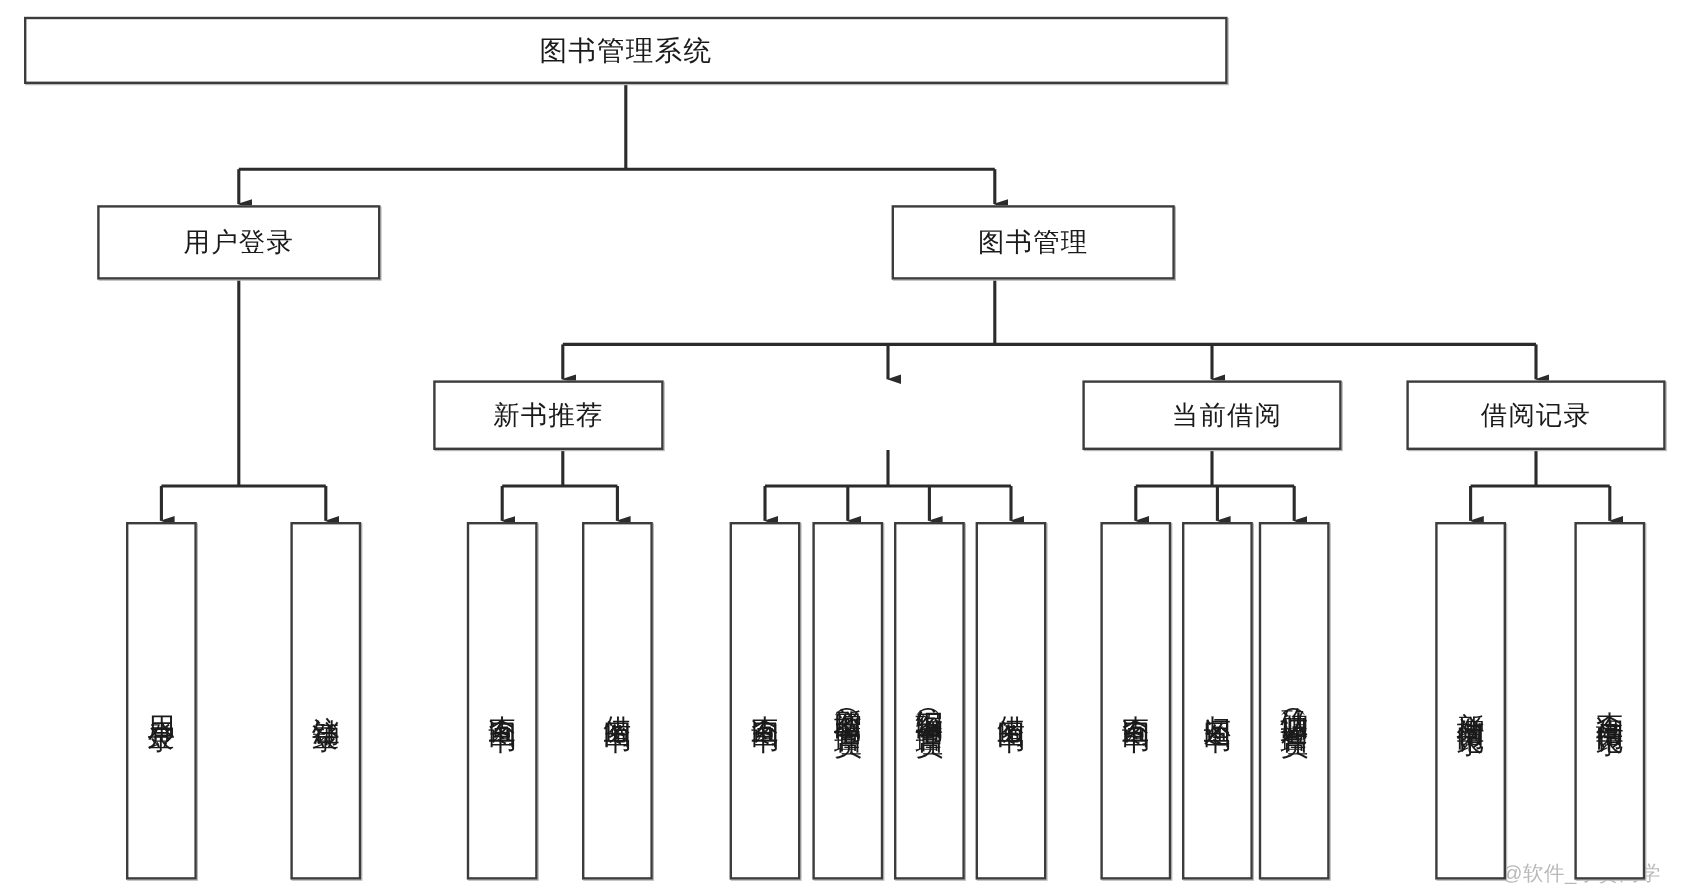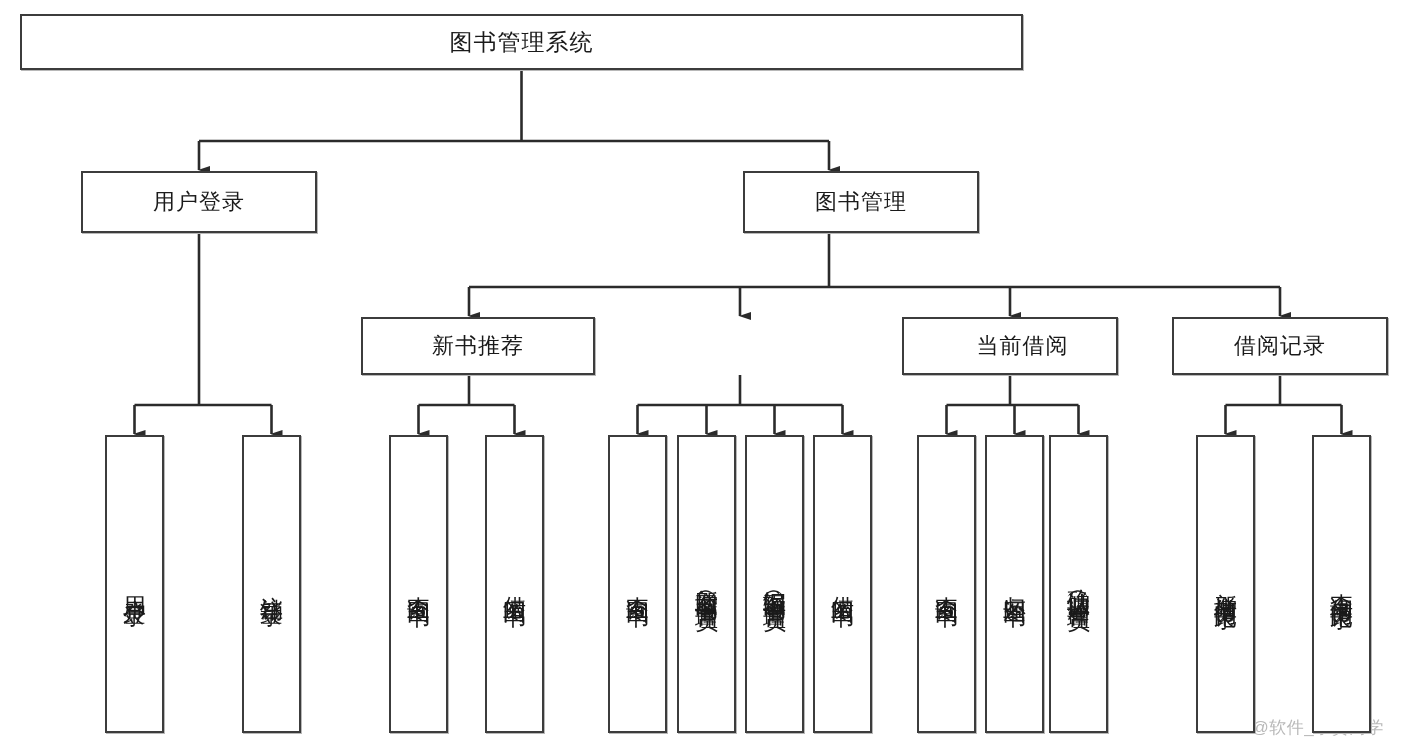--- a/index.html
+++ b/index.html
@@ -119,21 +119,21 @@
 
 <div class="node horiz root" style="left: 20px; top: 14px; width: 1003px; height: 56px;">
       <span>图书管理系统</span>
     </div>
     <div class="node horiz" style="left: 81px; top: 171px; width: 236px; height: 62px;">
       <span>用户登录</span>
     </div>
     <div class="node horiz" style="left: 711px; top: 171px; width: 236px; height: 62px; margin-left: 32px;">
       <span>图书管理</span>
     </div>
-    <div class="node horiz" style="left: 361px; top: 317px; width: 234px; height: 58px;">
+    <div class="node horiz" style="left: 361px; top: 317px; width: 192px; height: 58px;">
       <span>新书推荐</span>
     </div>
     <div class="node horiz" style="left: 902px; top: 317px; width: 216px; height: 58px; padding-left: 25px;">
       <span>当前借阅</span>
     </div>
     <div class="node horiz" style="left: 1172px; top: 317px; width: 216px; height: 58px;">
       <span>借阅记录</span>
     </div>
     <div class="node vert" style="left: 105px; top: 435px; width: 59px; height: 298px;">
       <span class="vlabel">用户登录</span>

